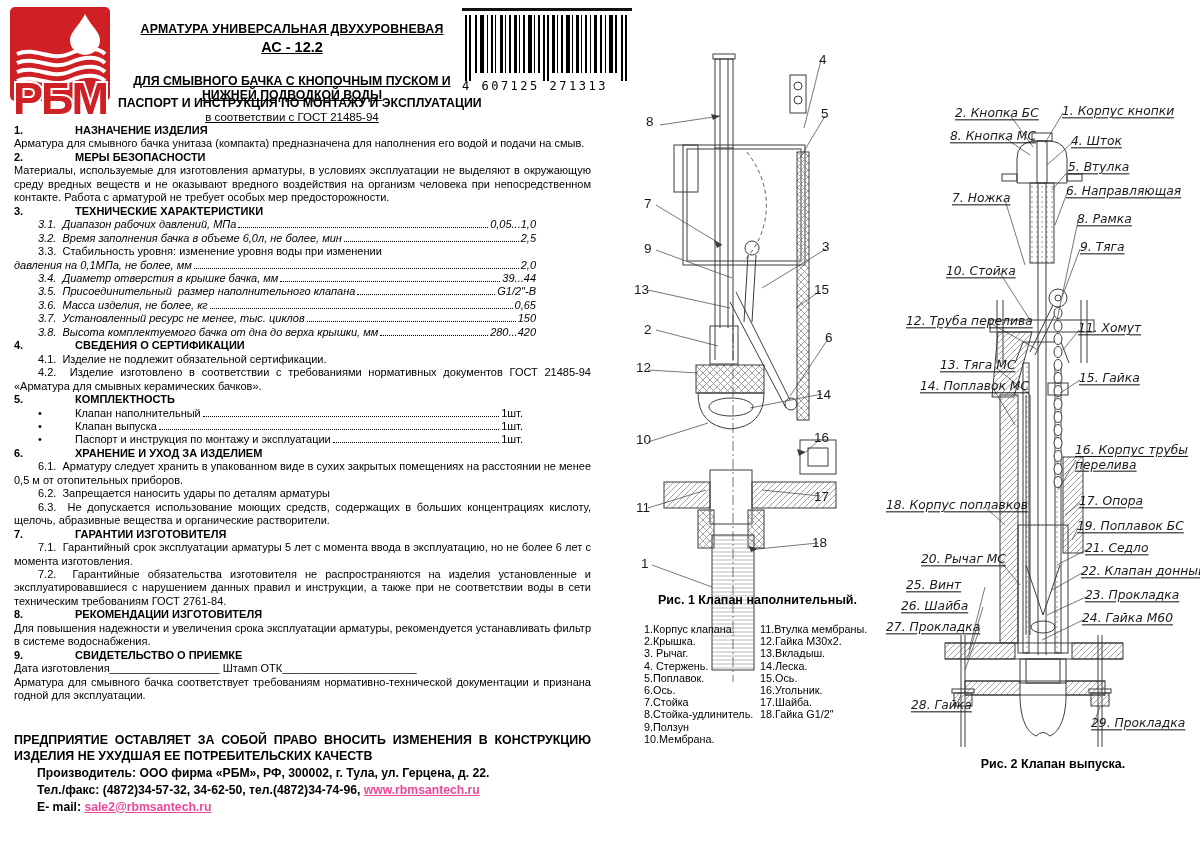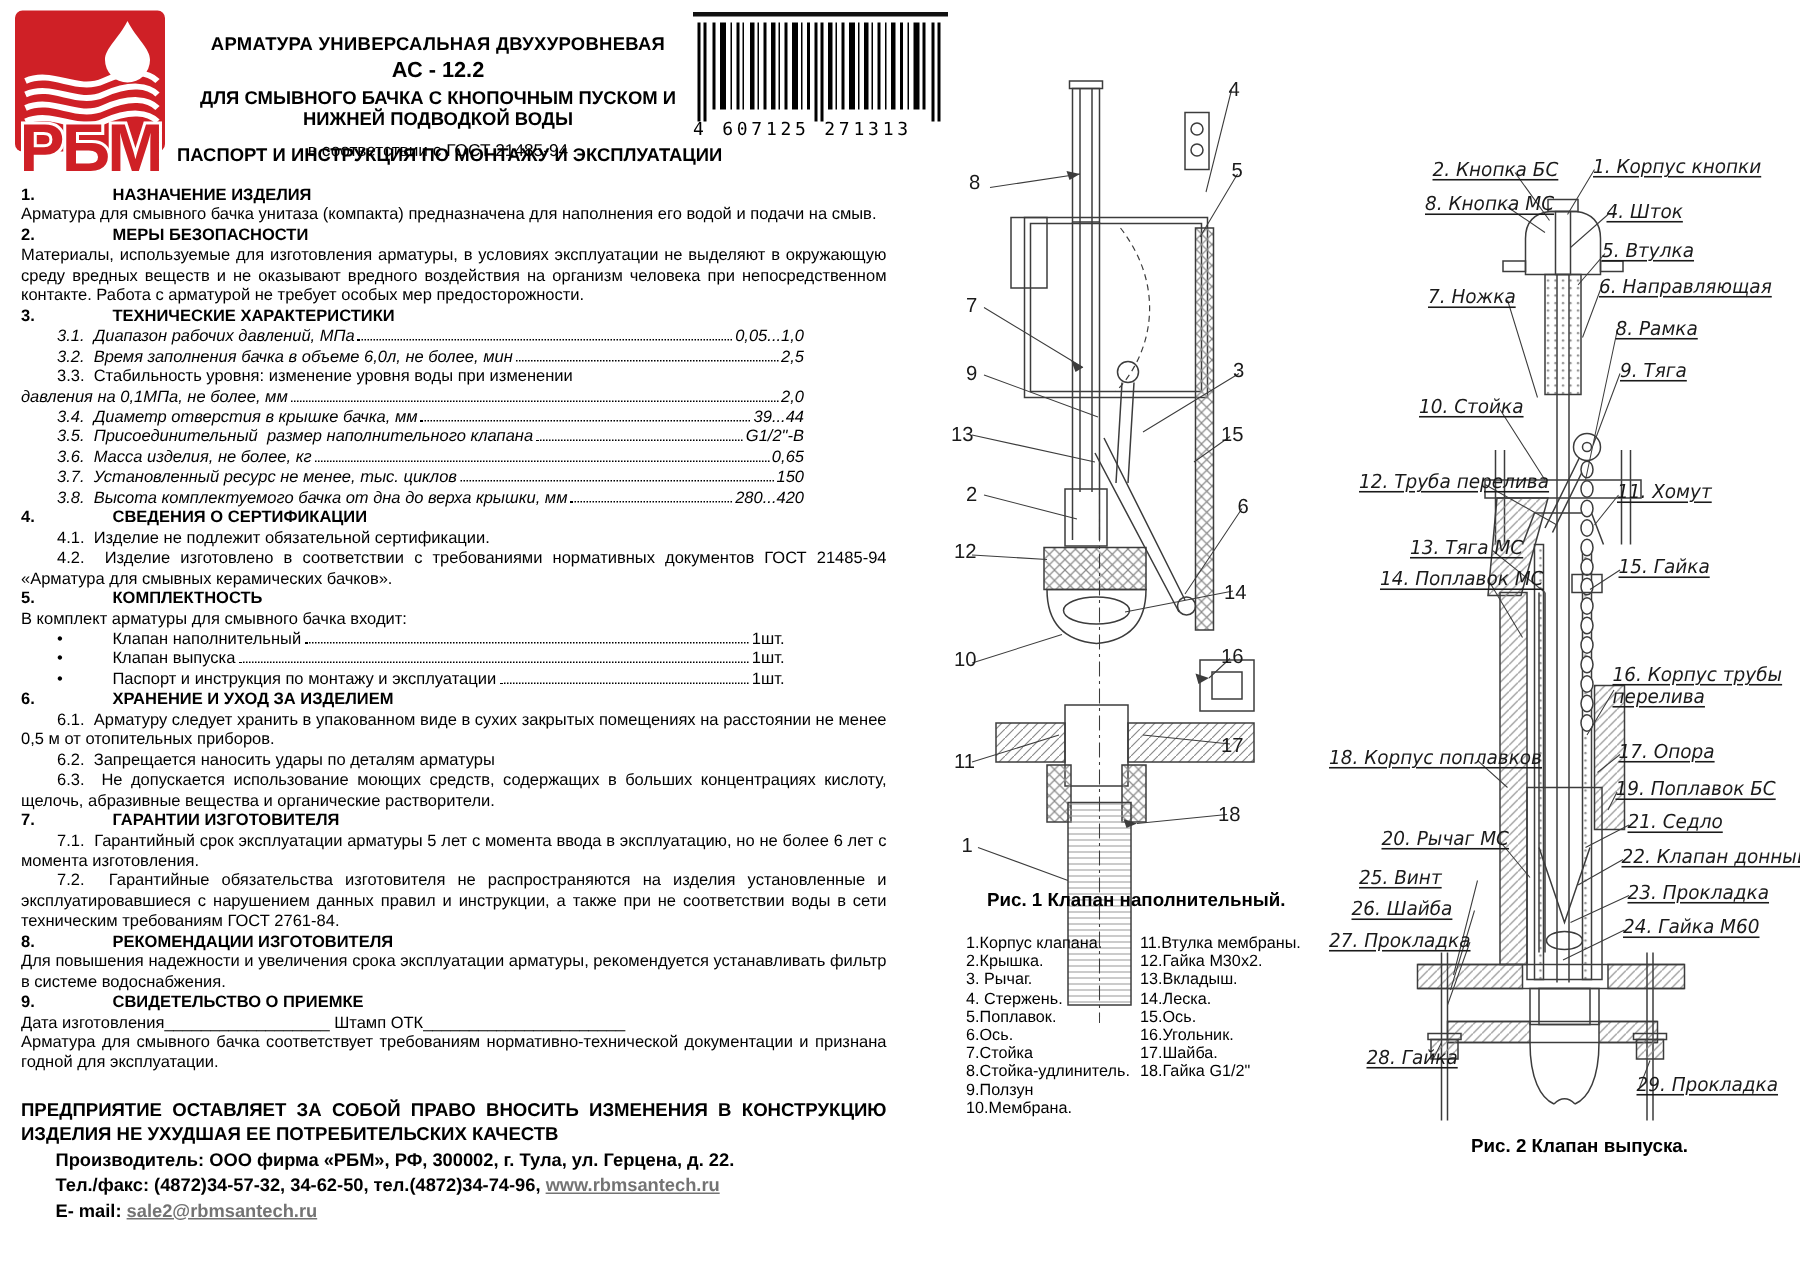--- a/index.html
+++ b/index.html
@@ -2,25 +2,25 @@
 <html><head>
 <meta charset="utf-8">
 <style>
   html,body{margin:0;padding:0;background:#fff;}
   #page{position:relative;width:1200px;height:849px;background:#ffffff;overflow:hidden;
         font-family:"Liberation Sans",sans-serif;color:#000;}
   .abs{position:absolute;}
   svg{position:absolute;overflow:visible;}
 
   
-  #hdr{left:118px;top:22px;width:348px;text-align:center;}
+  #hdr{left:118px;top:22px;width:348px;text-align:center;text-decoration:underline;}
   .h-line1{font-size:12.3px;font-weight:bold;letter-spacing:.2px;}
   .h-model{font-size:14.5px;font-weight:bold;margin-top:3px;}
   .h-line3,.h-line4{font-size:12.3px;font-weight:bold;}
-  .h-line3{margin-top:3px;}
+  .h-line3{margin-top:19px;}
   .h-gost{font-size:11.5px;margin-top:9px;}
   #doctitle{left:118px;top:96px;width:480px;font-size:12.3px;font-weight:bold;}
 
   
   #barcode{left:462px;top:8px;width:170px;height:88px;border-top:3px solid #111;}
   #bcdigits{left:0px;top:68px;width:170px;font-size:12px;letter-spacing:2.5px;
             font-family:"DejaVu Sans Mono",monospace;}
 
   
   #leftcol{left:14px;top:124px;width:577px;}
@@ -38,21 +38,21 @@
   .ln.b .bul{display:block;width:37px;flex:none;}
   .ln.b .bul::before{content:"•";}
   .ln.l .txt,.ln.l0 .txt,.ln.b .txt{flex:none;white-space:nowrap;}
   .ln.l .dots,.ln.l0 .dots,.ln.b .dots{display:block;flex:1;border-bottom:1.6px dotted #000;margin:0 2px 2px 2px;min-width:8px;}
   .ln.l .val,.ln.l0 .val,.ln.b .val{display:block;flex:none;white-space:nowrap;}
 
   
   #footer{left:14px;top:733px;width:577px;}
   .f-notice{font-size:12.4px;font-weight:bold;text-align:justify;line-height:15.5px;}
   .f-line{font-size:12.2px;font-weight:bold;margin-top:1.5px;line-height:15.5px;margin-left:23px;}
-  .link{color:#737373;text-decoration:underline;cursor:pointer;}
+  .link{color:#ec4899;text-decoration:underline;cursor:pointer;}
 
   
   #fig1cap{left:655px;top:593px;width:205px;text-align:center;font-size:12.5px;font-weight:bold;}
   .plist{top:623px;font-size:10.8px;line-height:12.2px;}
   #plist1{left:644px;width:116px;}
   #plist2{left:760px;width:150px;}
   .callout{position:absolute;font-size:13.5px;color:#1a1a1a;}
 
   
   .f2lab{position:absolute;font-size:12.3px;font-style:italic;color:#1a1a1a;white-space:nowrap;
@@ -211,23 +211,20 @@
       </div>
 
       <div class="ln pij">
         <span class="txt">4.2.&nbsp; Изделие изготовлено в соответствии с требованиями нормативных документов ГОСТ 21485-94 «Арматура для смывных керамических бачков».</span>
       </div>
 
       <div class="ln h">
         <span class="num">5.</span><span class="txt">КОМПЛЕКТНОСТЬ</span>
       </div>
 
-      <div class="ln p">
-        <span class="txt">В комплект арматуры для смывного бачка входит:</span>
-      </div>
 
       <div class="ln b">
         <span class="bul"></span>
         <span class="txt">Клапан наполнительный</span>
         <span class="dots"></span>
         <span class="val">1шт.</span>
       </div>
 
       <div class="ln b">
         <span class="bul"></span>

